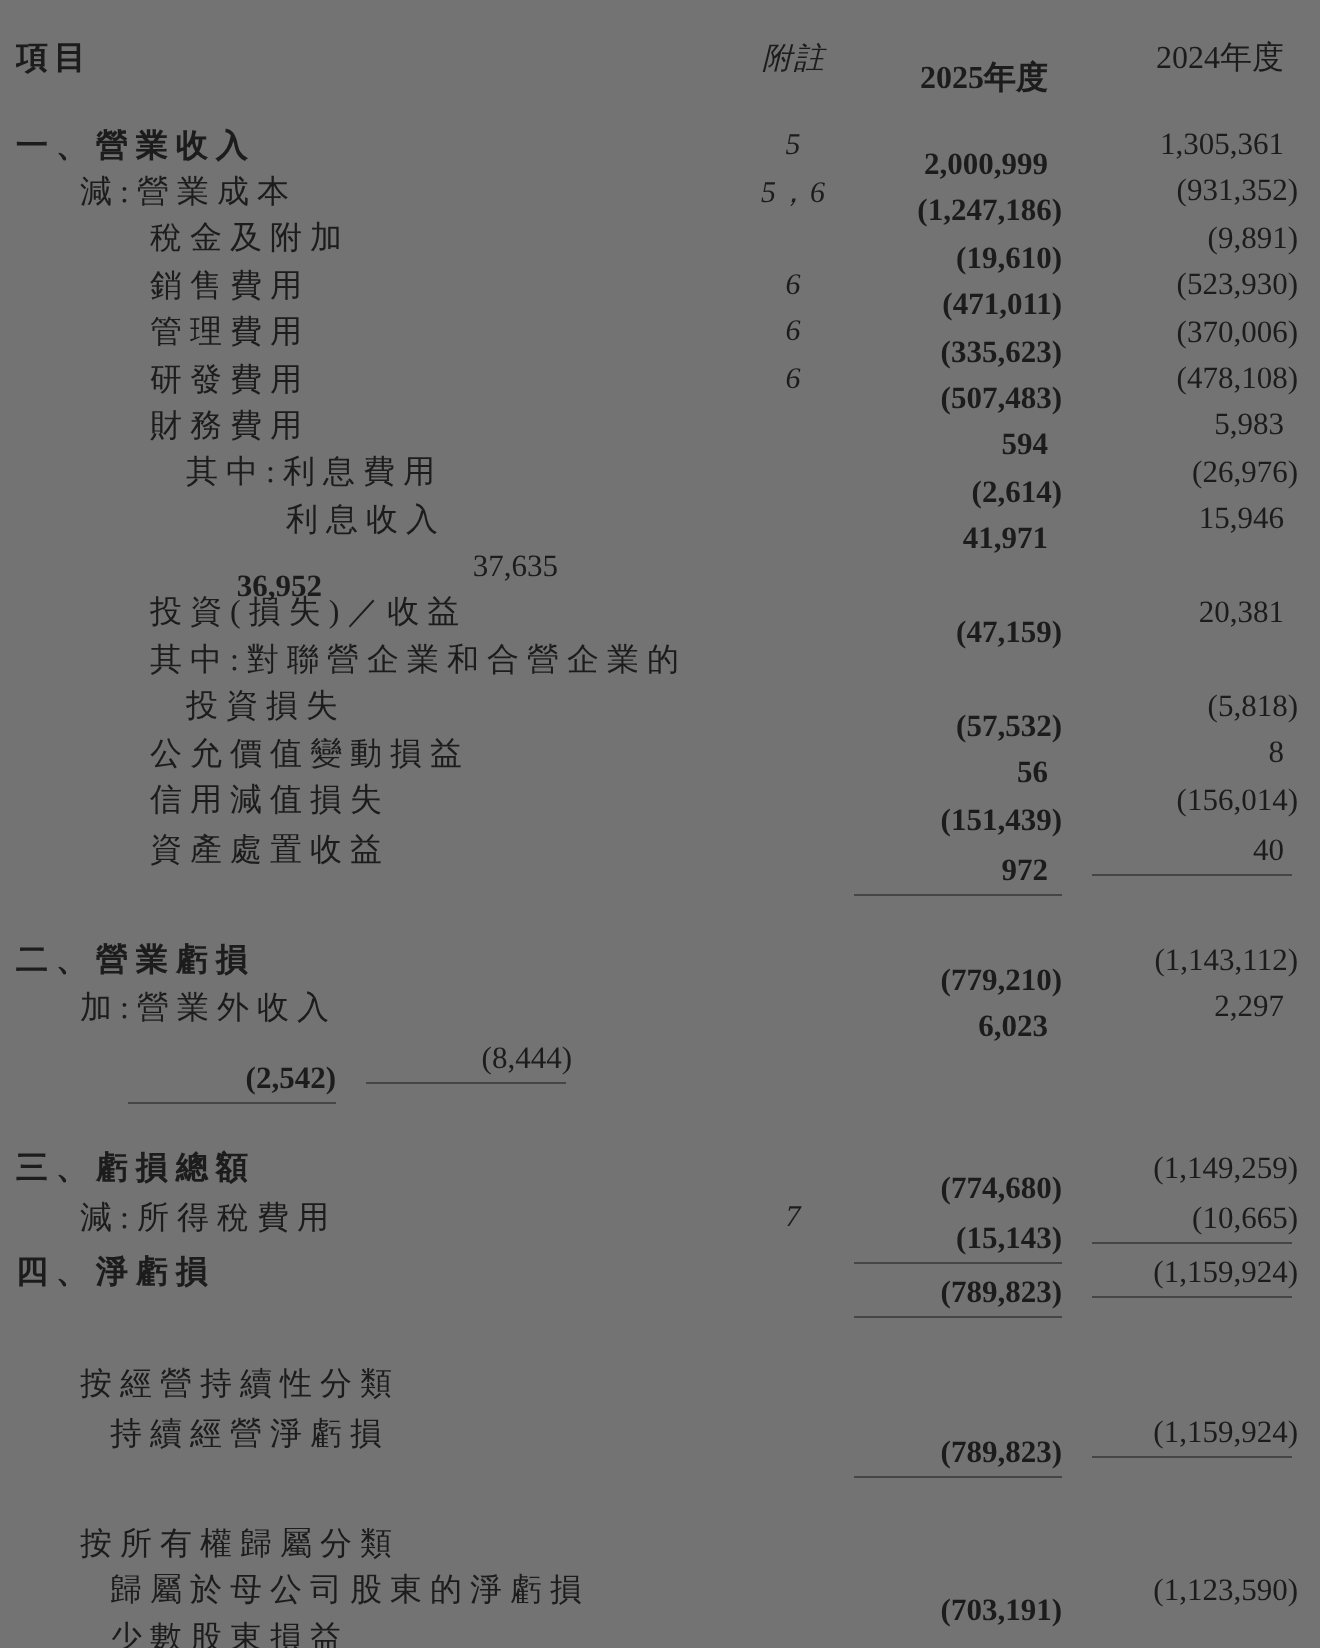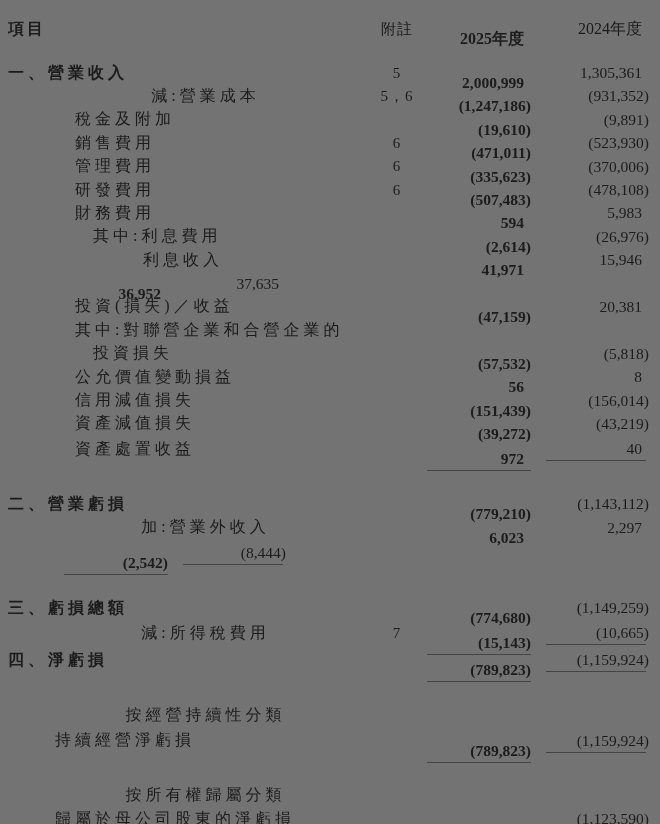--- a/index.html
+++ b/index.html
@@ -5,27 +5,27 @@
   html,body { margin:0; padding:0; background:#e8e8e8; }
   .page {
     width:660px; height:824px; margin:0 auto; background:#737373;
     color:#1c1c1c; overflow:hidden; position:relative;
     font-family:"Liberation Serif","DejaVu Serif",serif;
     padding-top:18px; box-sizing:border-box;
   }
   .row { display:flex; align-items:center; height:23.4px; padding:0 11px 0 8px; }
   .row.ul { height:27px; }
   .lbl { flex:1; font-size:16px; letter-spacing:4px; white-space:nowrap; overflow:hidden; }
-  .L1  .lbl { padding-left:32px;text-align:center; }
+  .L1  .lbl { padding-left:32px; }
   .L1b .lbl { padding-left:47px; }
   .L2  .lbl { padding-left:67px; }
   .L2b .lbl { padding-left:85px; }
   .L3  .lbl { padding-left:135px; }
   .sec .lbl { font-weight:bold; }
-  .note { width:52px; text-align:center; font-size:15px; letter-spacing:1px; white-space:nowrap; }
+  .note { width:52px; text-align:center; font-style:italic; font-size:15px; letter-spacing:1px; white-space:nowrap; }
   .v25, .v24 { text-align:right; font-size:15.5px; position:relative; white-space:nowrap; }
   .v25 { width:108px; font-weight:bold;margin-top:20px; }
   .v24 { width:118px; }
   .np { padding-right:7px; box-sizing:border-box; }
   .ul .v25::after { content:""; position:absolute; right:0;  bottom:-3px; width:104px; border-bottom:1.5px solid #454545; }
   .ul .v24::after { content:""; position:absolute; right:3px; bottom:-3px; width:100px; border-bottom:1.5px solid #454545; }
   .header .lbl  { font-weight:bold; letter-spacing:3px; }
   .header .note { font-weight:normal; }
   .header .v25  { font-size:16px; }
   .header .v24  { font-size:16px; font-weight:normal; }
@@ -128,26 +128,20 @@
     <div class="note"></div>
     <div class="v25 np">56</div>
     <div class="v24 np">8</div>
   </div>
   <div class="row L2">
     <div class="lbl">信用減值損失</div>
     <div class="note"></div>
     <div class="v25">(151,439)</div>
     <div class="v24">(156,014)</div>
   </div>
-  <div class="row L2">
-    <div class="lbl">資產減值損失</div>
-    <div class="note"></div>
-    <div class="v25">(39,272)</div>
-    <div class="v24">(43,219)</div>
-  </div>
   <div class="row L2 ul">
     <div class="lbl">資產處置收益</div>
     <div class="note"></div>
     <div class="v25 np">972</div>
     <div class="v24 np">40</div>
   </div>
 
   <div class="sp"></div>
 
   <div class="row L0 sec">

